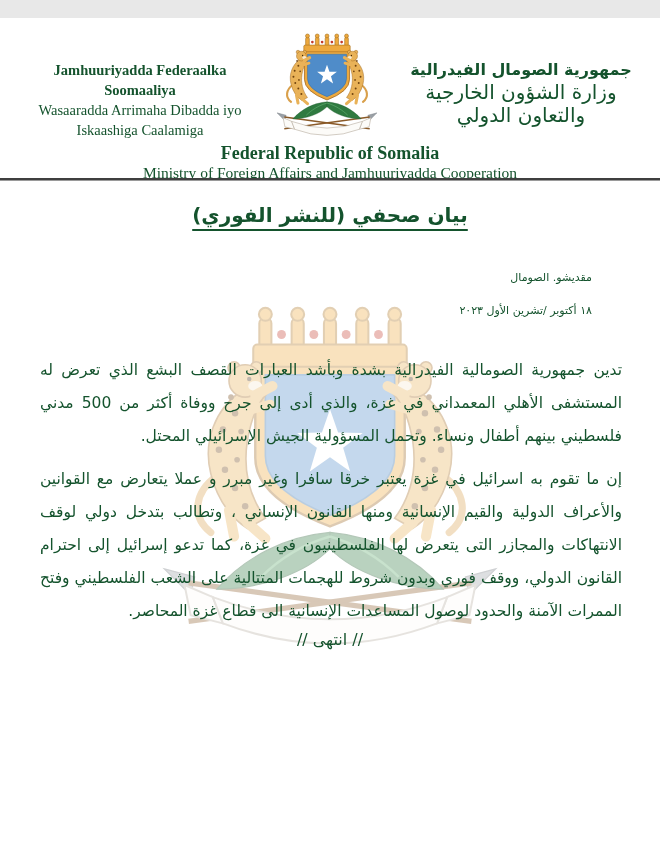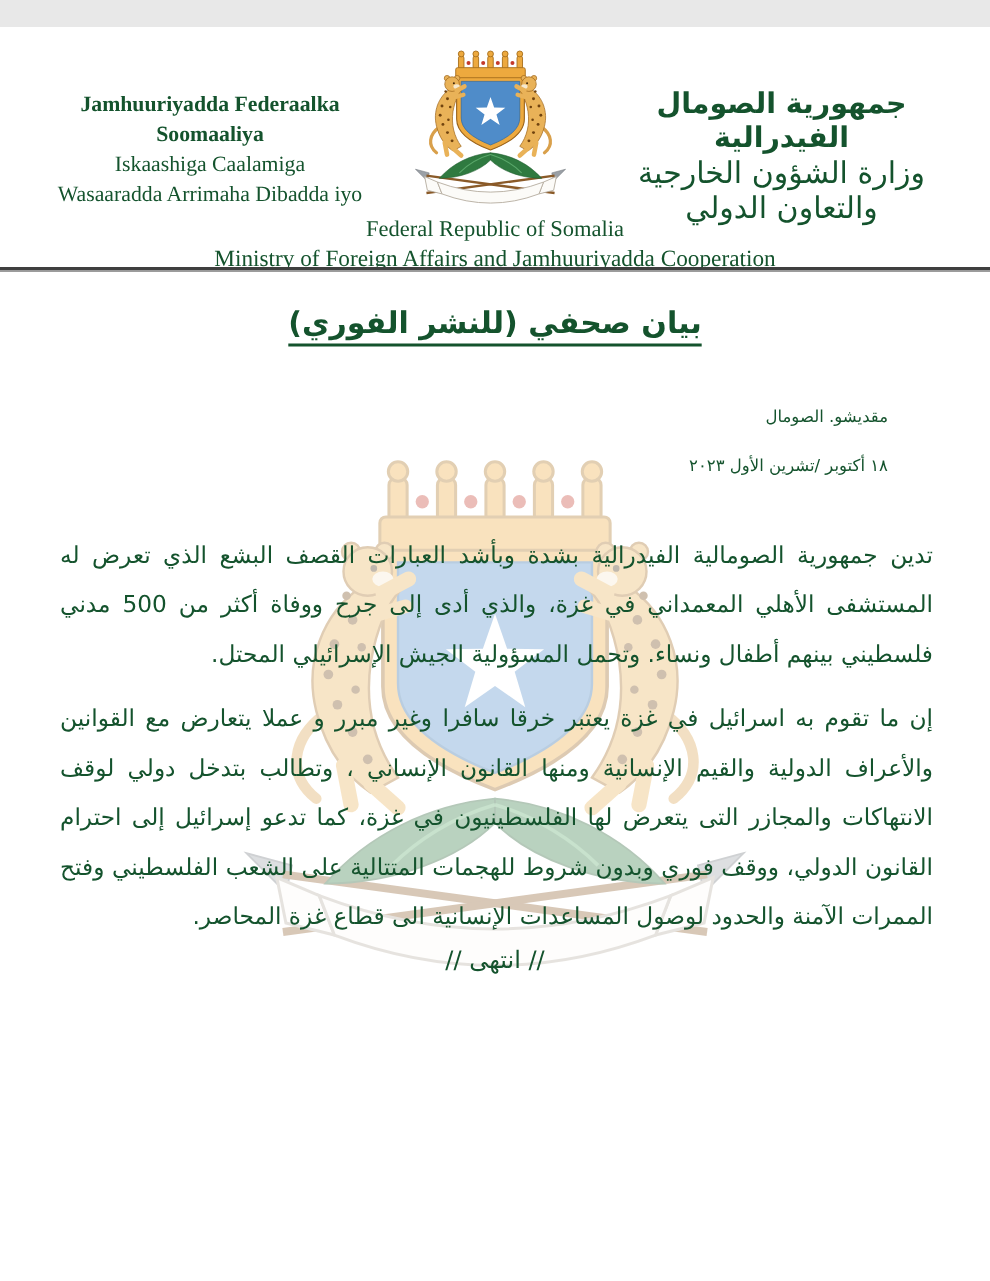--- a/index.html
+++ b/index.html
@@ -17,26 +17,26 @@
   
   .hdr-left { left:16px; top:42px; width:248px; text-align:center;
               font-family:"Liberation Serif", serif; line-height:20px; }
   .hdr-left .s1 { font-weight:bold; font-size:14.5px; }
   .hdr-left .s2 { font-size:14.5px; }
 
   .emblem { position:absolute; left:266px; top:13px; width:122px; height:113px; z-index:1; }
 
   .hdr-right { right:8px; top:40px; width:262px; text-align:center;
                direction:rtl; line-height:23px; }
-  .hdr-right .a1 { font-weight:bold; font-size:19px; }
+  .hdr-right .a1 { font-weight:bold; font-size:16px; }
   .hdr-right .a2 { font-size:20px; }
 
   .hdr-en { left:0; top:126px; width:660px; text-align:center;
             font-family:"Liberation Serif", serif; line-height:19px; }
-  .hdr-en .en1 { font-weight:normal; font-size:15px; }
+  .hdr-en .en1 { font-weight:bold; font-size:18px; }
   .hdr-en .en2 { font-size:15.5px; }
 
   .rule { left:0; top:160px; width:660px; height:2px; background:#3f3f3f;
           border-bottom:1px solid #9a9a9a; }
 
   
   .title { left:0; top:185px; width:660px; text-align:center; direction:rtl;
            font-size:20px; font-weight:bold; }
   .title span { text-decoration:underline; text-underline-offset:7px;
                 text-decoration-thickness:1.5px; }
@@ -129,22 +129,22 @@
       </symbol>
     </defs>
   </svg>
 
   <svg class="watermark">
       <use href="#coa"></use>
     </svg>
 
   <div class="layer hdr-left">
     <div class="s1">Jamhuuriyadda Federaalka Soomaaliya</div>
+    <div class="s2">Wasaaradda Arrimaha Dibadda iyo</div>
     <div class="s2">Iskaashiga Caalamiga</div>
-    <div class="s2">Wasaaradda Arrimaha Dibadda iyo</div>
   </div>
 
   <svg class="emblem">
       <use href="#coa"></use>
     </svg>
 
   <div class="layer hdr-right" dir="rtl">
     <div class="a1">جمهورية الصومال الفيدرالية</div>
     <div class="a2">وزارة الشؤون الخارجية</div>
     <div class="a2">والتعاون الدولي</div>

